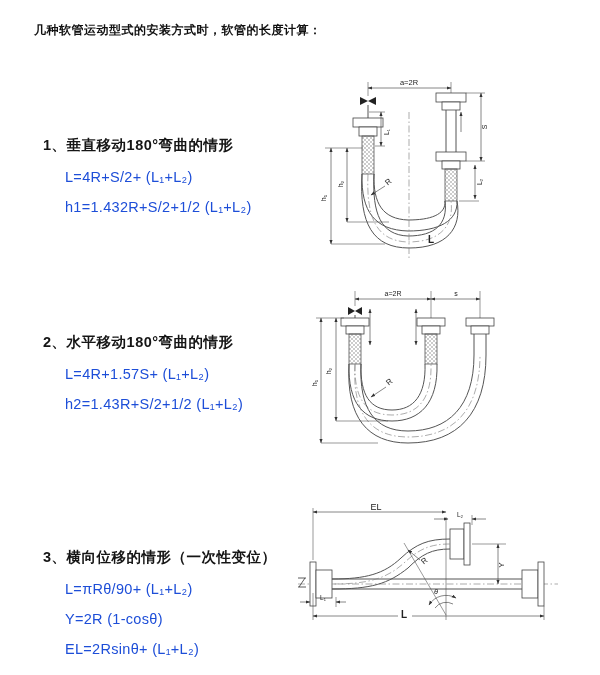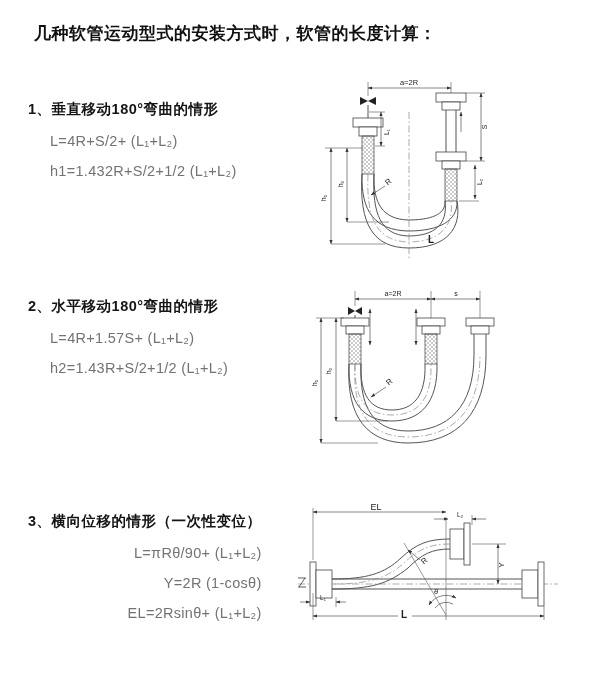--- a/index.html
+++ b/index.html
@@ -1,21 +1,21 @@
 <!DOCTYPE html>
 <html><head>
 <meta charset="utf-8">
 <style>
   html,body{margin:0;padding:0;background:#fff;}
   #page{position:relative;width:600px;height:675px;background:#ffffff;overflow:hidden;
         font-family:"Liberation Sans","DejaVu Sans",sans-serif;color:#1c1c1c;}
-  .title{position:absolute;left:34px;top:22px;font-size:17px;font-weight:700;letter-spacing:.5px;color:#111;}
-  .section{position:absolute;left:28px;}
+  .title{position:absolute;left:34px;top:22px;font-size:12px;font-weight:700;letter-spacing:.5px;color:#111;}
+  .section{position:absolute;left:43px;margin-top:36px;}
   .heading{font-size:14.5px;font-weight:700;color:#151515;letter-spacing:.5px;}
-  .formula{margin-left:22px;margin-top:14px;font-size:14.5px;font-weight:500;color:#737373;letter-spacing:.3px;}
+  .formula{margin-left:22px;margin-top:14px;font-size:14.5px;font-weight:500;color:#1d4ed8;letter-spacing:.3px;}
   svg{position:absolute;overflow:visible;}
   svg text{font-family:"Liberation Sans","DejaVu Sans",sans-serif;fill:#222;}
   .dim{stroke:#444;stroke-width:.65;fill:none;}
   .ext{stroke:#555;stroke-width:.6;fill:none;}
   .hose{stroke:#555;stroke-width:1;fill:none;}
   .cl{stroke:#888;stroke-width:.7;fill:none;stroke-dasharray:7 2.5 1.5 2.5;}
   .fl{fill:#fff;stroke:#444;stroke-width:.8;}
   .hatchrect{stroke:#555;stroke-width:.8;}
 </style>
 </head>
@@ -30,21 +30,21 @@
     <div class="formula">L=4R+S/2+ (L₁+L₂)</div>
     <div class="formula">h1=1.432R+S/2+1/2 (L₁+L₂)</div>
   </div>
 
   <div class="section" style="top:297px;">
     <div class="heading">2、水平移动180°弯曲的情形</div>
     <div class="formula">L=4R+1.57S+ (L₁+L₂)</div>
     <div class="formula">h2=1.43R+S/2+1/2 (L₁+L₂)</div>
   </div>
 
-  <div class="section" style="top:512px;text-align:right;">
+  <div class="section" style="top:512px;">
     <div class="heading">3、横向位移的情形（一次性变位）</div>
     <div class="formula">L=πRθ/90+ (L₁+L₂)</div>
     <div class="formula">Y=2R (1-cosθ)</div>
     <div class="formula">EL=2Rsinθ+ (L₁+L₂)</div>
   </div>
 
   <svg style="left:313px;top:72px;" width="272" height="198" viewBox="0 0 272 198">
     <defs>
       <marker id="ar1" orient="auto-start-reverse" markerWidth="8" markerHeight="6" refX="6.5" refY="2.5">
         <path d="M0,0 L7,2.5 L0,5 Z" fill="#333"></path>

